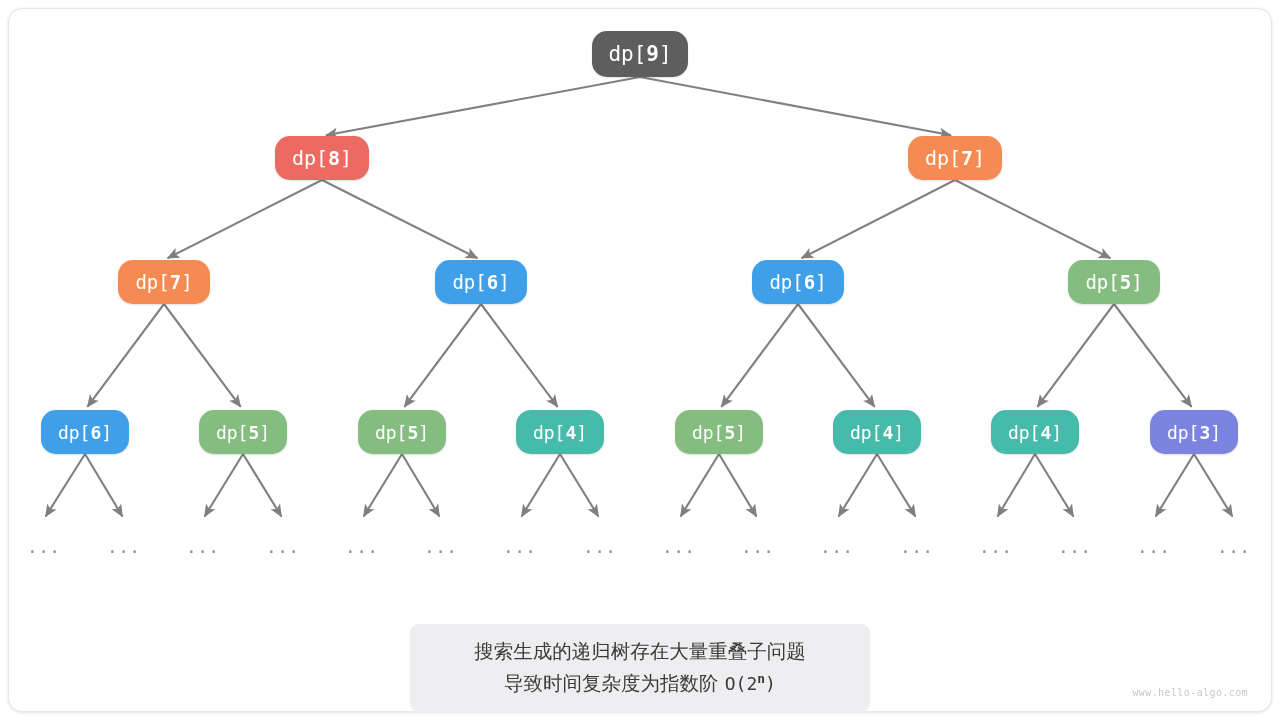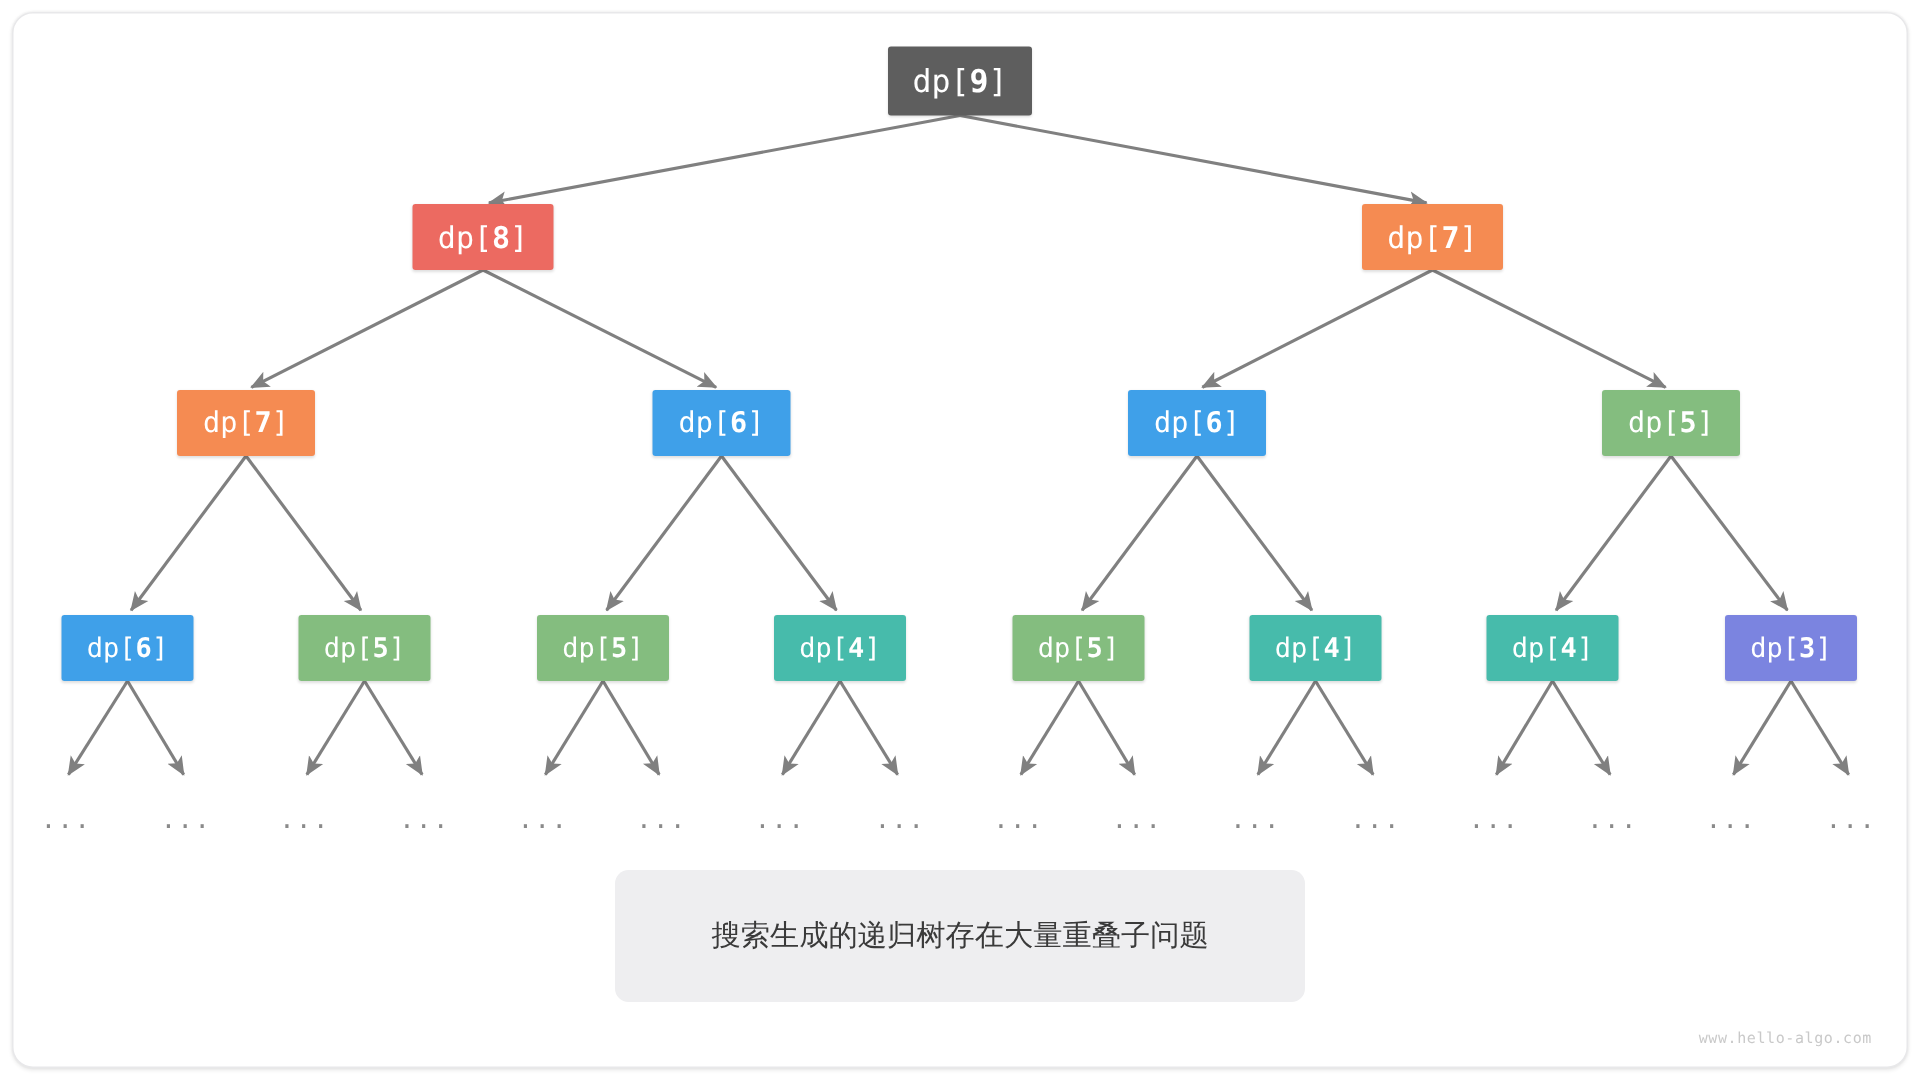--- a/index.html
+++ b/index.html
@@ -30,42 +30,42 @@
     position: absolute;
     left: 0; top: 0;
     width: 1280px; height: 720px;
     pointer-events: none;
   }
   .node {
     position: absolute;
     display: flex;
     align-items: center;
     justify-content: center;
-    border-radius: 2px;
+    border-radius: 15px;
     color: #ffffff;
     font-family: "DejaVu Sans Mono", "Liberation Mono", monospace;
     white-space: nowrap;
     letter-spacing: 0px;
     box-shadow: 0 1px 2px rgba(0,0,0,0.13);
   }
   .node .lbl { display: inline-block; }
   .node .idx { font-weight: bold; }
   .ellipsis {
     position: absolute;
     color: #8a8a8a;
     font-family: "DejaVu Sans Mono", "Liberation Mono", monospace;
     font-size: 17px;
     letter-spacing: 1px;
     text-align: center;
     transform: translateX(-50%);
     user-select: none;
   }
   #caption {
     position: absolute;
-    left: 410px; top: 580px;
+    left: 410px; top: 624px;
     width: 460px; height: 88px;
     background: #eeeef0;
     border-radius: 9px;
     display: flex;
     flex-direction: column;
     align-items: center;
     justify-content: center;
     gap: 6px;
   }
   #caption .cline {
@@ -230,16 +230,17 @@
       <div class="ellipsis" style="left: 837px; top: 537px;">...</div>
       <div class="ellipsis" style="left: 917px; top: 537px;">...</div>
       <div class="ellipsis" style="left: 996px; top: 537px;">...</div>
       <div class="ellipsis" style="left: 1075px; top: 537px;">...</div>
       <div class="ellipsis" style="left: 1154px; top: 537px;">...</div>
       <div class="ellipsis" style="left: 1234px; top: 537px;">...</div>
     </div>
 
   <div id="caption">
     <div class="cline">搜索生成的递归树存在大量重叠子问题</div>
+    <div class="cline"><span>导致时间复杂度为指数阶 </span><span class="complexity"><span>O(2</span><sup>n</sup><span>)</span></span></div>
   </div>
 
   <div id="watermark">www.hello-algo.com</div>
 </div>
 
 </body></html>

